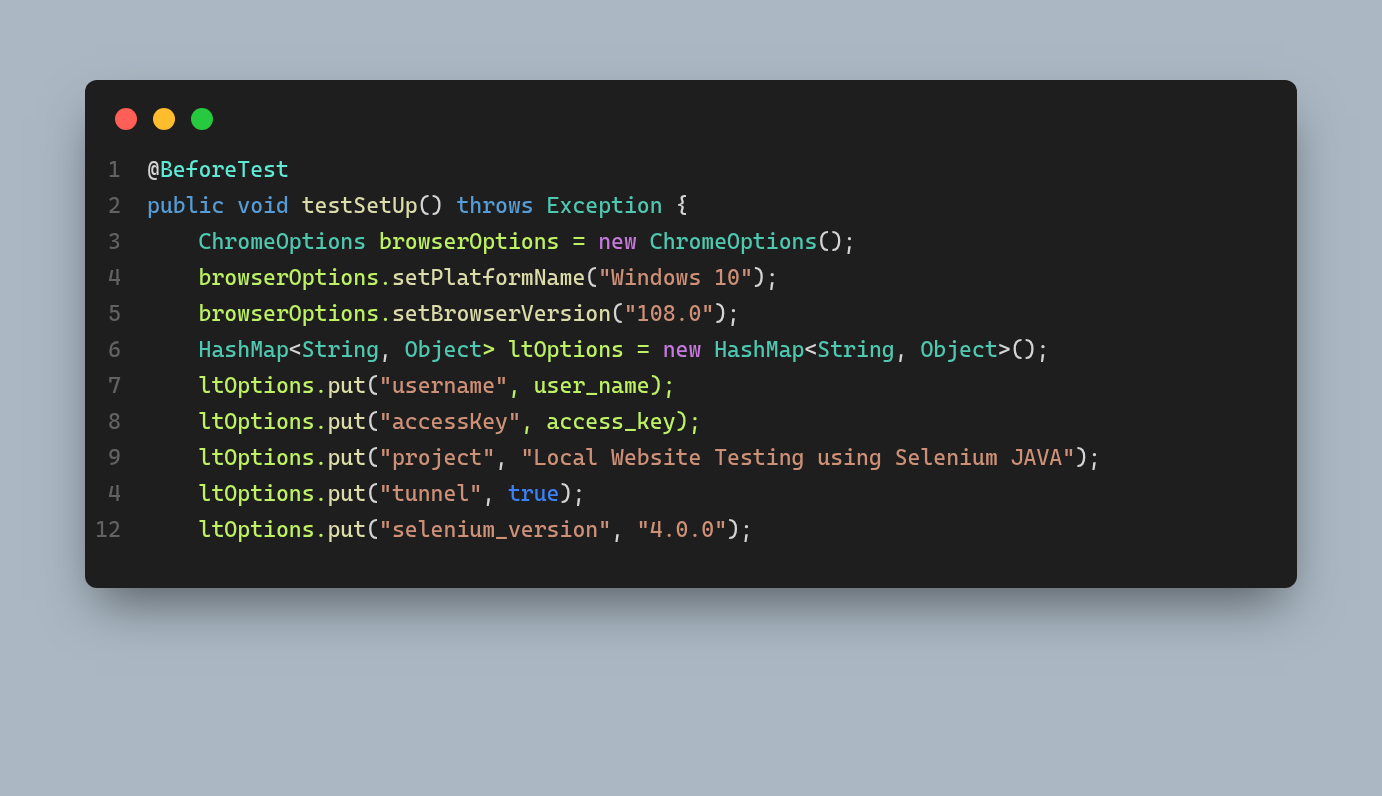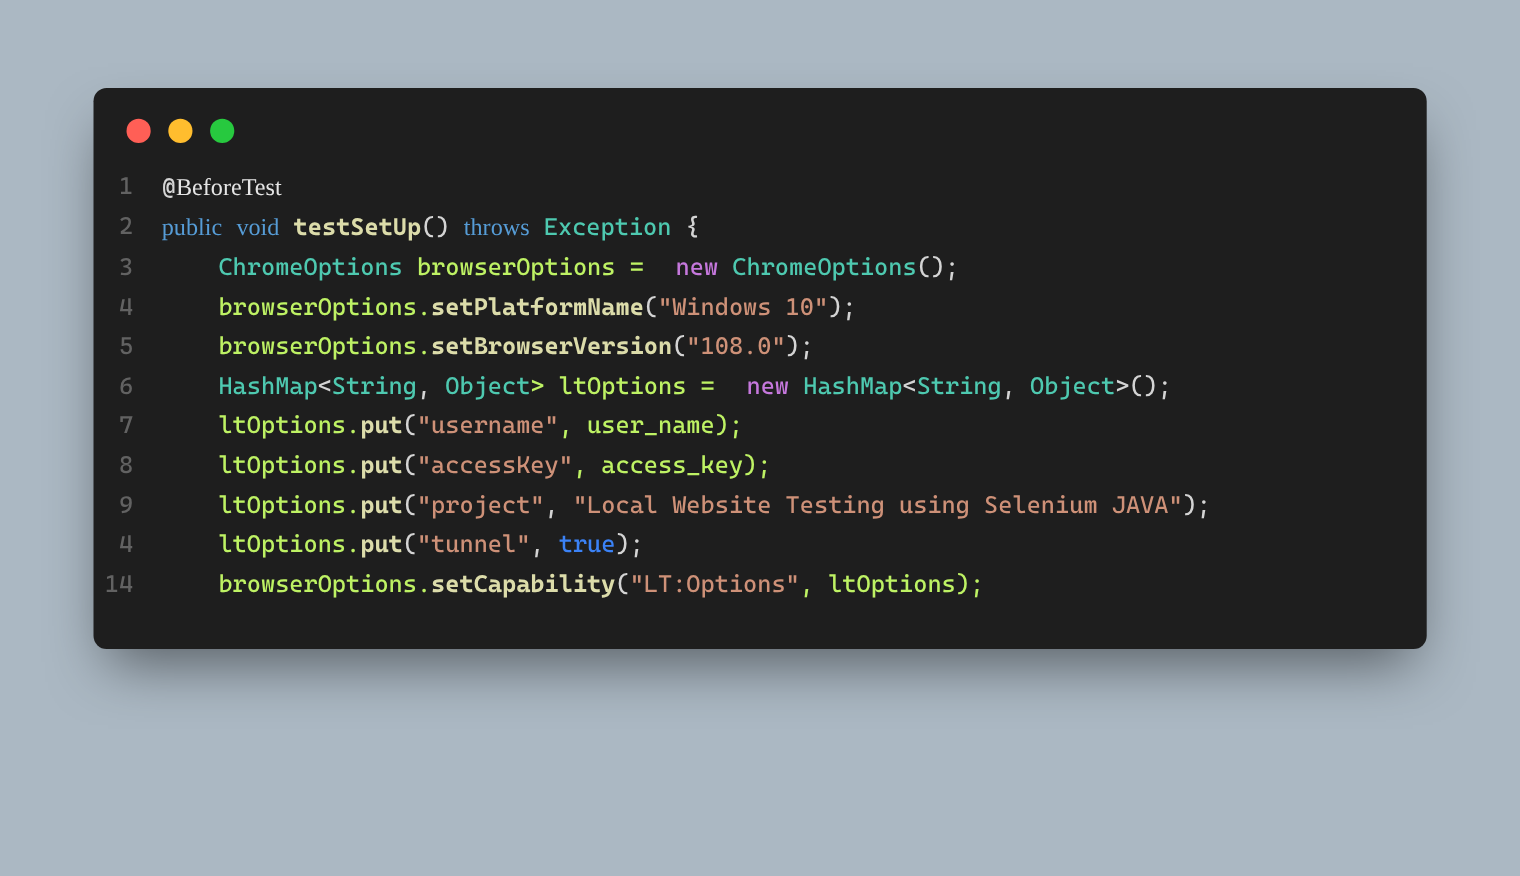--- a/index.html
+++ b/index.html
@@ -47,28 +47,28 @@
     width: 62px;
     text-align: right;
     color: #626262;
     padding-right: 26px;
     flex-shrink: 0;
     user-select: none;
   }
   .code {
     color: #d4d4d4;
   }
-  .c-annotation { color: #e5e5e5; font-family: Liberation Serif, serif; } 
-  .c-keyword { color: #569cd6; font-family: Liberation Serif, serif; } 
+  .c-annotation { color: #5eead4; } 
+  .c-keyword { color: #569cd6; } 
   .c-type { color: #4ec9b0; text-align: right; } 
-  .c-method { color: #dcdcaa; font-weight: bold; } 
+  .c-method { color: #dcdcaa; } 
   .c-var { color: #bef264; }
   .c-punct { color: #d4d4d4; }
   .c-string { color: #ce9178; }
-  .c-newkw { color: #c678dd; margin-left: 16px; } 
+  .c-newkw { color: #c678dd; } 
   .c-bool { color: #3b82f6; } 
   .c-at { color: #d4d4d4; }
 </style>
 </head>
 <body>
 
 <div class="window">
   <div class="titlebar">
     <div class="dot red"></div>
     <div class="dot yellow"></div>
@@ -78,15 +78,15 @@
       <div class="line"><span class="gutter">1</span><span class="code"><span></span><span class="c-at">@</span><span class="c-annotation">BeforeTest</span></span></div>
       <div class="line"><span class="gutter">2</span><span class="code"><span></span><span class="c-keyword">public</span><span> </span><span class="c-keyword">void</span><span> </span><span class="c-method">testSetUp</span><span class="c-punct">() </span><span class="c-keyword">throws</span><span> </span><span class="c-type">Exception</span><span class="c-punct"> {</span></span></div>
       <div class="line"><span class="gutter">3</span><span class="code"><span>    </span><span class="c-type">ChromeOptions</span><span class="c-var"> browserOptions = </span><span class="c-newkw">new</span><span> </span><span class="c-type">ChromeOptions</span><span class="c-punct">();</span></span></div>
       <div class="line"><span class="gutter">4</span><span class="code"><span>    </span><span class="c-var">browserOptions.</span><span class="c-method">setPlatformName</span><span class="c-punct">(</span><span class="c-string">"Windows 10"</span><span class="c-punct">);</span></span></div>
       <div class="line"><span class="gutter">5</span><span class="code"><span>    </span><span class="c-var">browserOptions.</span><span class="c-method">setBrowserVersion</span><span class="c-punct">(</span><span class="c-string">"108.0"</span><span class="c-punct">);</span></span></div>
       <div class="line"><span class="gutter">6</span><span class="code"><span>    </span><span class="c-type">HashMap</span><span class="c-punct">&lt;</span><span class="c-type">String</span><span class="c-punct">, </span><span class="c-type">Object</span><span class="c-var">&gt; ltOptions = </span><span class="c-newkw">new</span><span> </span><span class="c-type">HashMap</span><span class="c-punct">&lt;</span><span class="c-type">String</span><span class="c-punct">, </span><span class="c-type">Object</span><span class="c-punct">&gt;();</span></span></div>
       <div class="line"><span class="gutter">7</span><span class="code"><span>    </span><span class="c-var">ltOptions.</span><span class="c-method">put</span><span class="c-punct">(</span><span class="c-string">"username"</span><span class="c-var">, user_name);</span></span></div>
       <div class="line"><span class="gutter">8</span><span class="code"><span>    </span><span class="c-var">ltOptions.</span><span class="c-method">put</span><span class="c-punct">(</span><span class="c-string">"accessKey"</span><span class="c-var">, access_key);</span></span></div>
       <div class="line"><span class="gutter">9</span><span class="code"><span>    </span><span class="c-var">ltOptions.</span><span class="c-method">put</span><span class="c-punct">(</span><span class="c-string">"project"</span><span class="c-punct">, </span><span class="c-string">"Local Website Testing using Selenium JAVA"</span><span class="c-punct">);</span></span></div>
       <div class="line"><span class="gutter">4</span><span class="code"><span>    </span><span class="c-var">ltOptions.</span><span class="c-method">put</span><span class="c-punct">(</span><span class="c-string">"tunnel"</span><span class="c-punct">, </span><span class="c-bool">true</span><span class="c-punct">);</span></span></div>
-      <div class="line"><span class="gutter">14</span><span class="code"><span>    </span><span class="c-var">browserOptions.</span><span class="c-method">setCapability</span><span class="c-punct">(</span><span class="c-string">"LT:Options"</span><span class="c-var">, ltOptions);</span></span></div>
+      <div class="line"><span class="gutter">12</span><span class="code"><span>    </span><span class="c-var">ltOptions.</span><span class="c-method">put</span><span class="c-punct">(</span><span class="c-string">"selenium_version"</span><span class="c-punct">, </span><span class="c-string">"4.0.0"</span><span class="c-punct">);</span></span></div>
     </div>
 </div>
 
 </body></html>

